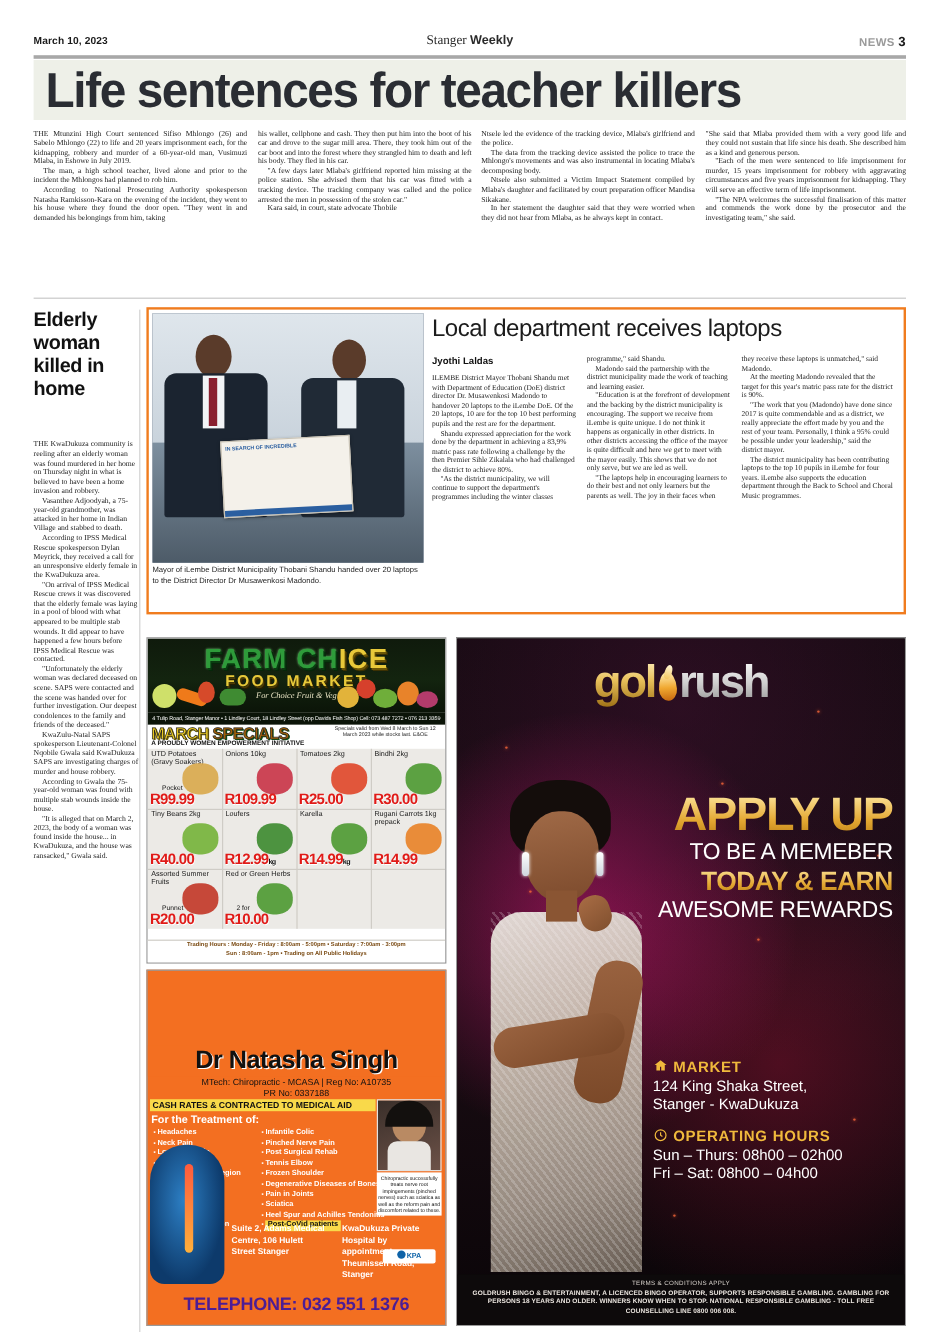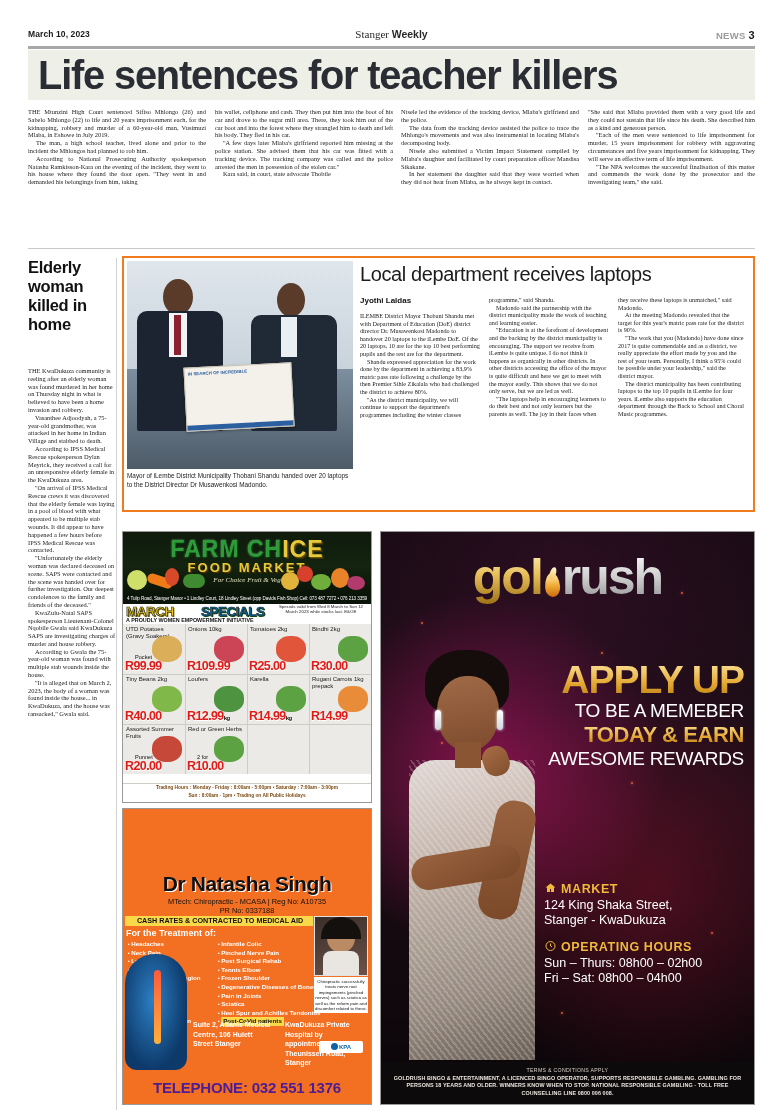--- a/index.html
+++ b/index.html
@@ -71,42 +71,42 @@
   .farm-logo .y{color:#e8c93a;text-shadow:1px 1px 0 #6b5606,2px 2px 0 #3d3103;}
   .farm-sub{position:absolute;left:0;top:28px;width:100%;text-align:center;font-family:"Liberation Sans",sans-serif;font-weight:bold;font-size:13px;letter-spacing:2px;color:#e8c93a;text-shadow:1px 1px 0 #4b3c05,2px 2px 0 #241d02;}
   .farm-tag{position:absolute;left:0;top:44px;width:100%;text-align:center;font-family:"Liberation Serif",serif;font-style:italic;font-size:7px;color:#e7e2c2;}
   .veg-l{position:absolute;left:2px;bottom:0;width:84px;height:30px;}
   .veg-r{position:absolute;right:2px;bottom:0;width:92px;height:32px;}
   .vblob{position:absolute;border-radius:50%;}
   .farm-addr{position:absolute;left:0;top:62px;width:100%;height:10px;background:#0b1408;color:#fff;font-family:"Liberation Sans",sans-serif;font-size:4.6px;line-height:10px;text-align:center;letter-spacing:-.1px;white-space:nowrap;overflow:hidden;}
   .farm-spec{position:absolute;left:0;top:72px;width:100%;height:20px;background:#fff;}
   .spec-title{position:absolute;left:3px;top:0px;font-family:"Liberation Sans",sans-serif;font-weight:bold;font-size:13.5px;letter-spacing:-.5px;}
   .spec-title .m{color:#e8c820;text-shadow:1px 1px 0 #7a6a00;-webkit-text-stroke:.6px #222;}
-  .spec-title .s{color:#0369a1;text-shadow:1px 1px 0 #0d5513;margin-left:24px;-webkit-text-stroke:.6px #222;}
+  .spec-title .s{color:#a16207;text-shadow:1px 1px 0 #0d5513;-webkit-text-stroke:.6px #222;}
   .spec-sub{position:absolute;left:3px;top:13px;font-family:"Liberation Sans",sans-serif;font-weight:bold;font-size:5.4px;color:#111;}
   .spec-valid{position:absolute;right:4px;top:0px;width:92px;text-align:center;font-family:"Liberation Sans",sans-serif;font-size:4.4px;line-height:5.4px;color:#222;}
   .grid-prod{position:absolute;left:0;top:92px;width:100%;height:150px;background:#eceae6;}
   .gcell{position:absolute;box-sizing:border-box;padding:2px 3px;}
   .gname{font-family:"Liberation Sans",sans-serif;font-size:6px;line-height:7px;color:#1a1a1a;}
   .gprice{position:absolute;bottom:1px;left:2px;font-family:"Liberation Sans",sans-serif;font-weight:bold;font-size:12.5px;color:#e01b18;letter-spacing:-.6px;text-shadow:.5px .5px 0 #fff;}
   .gprice .u{font-size:6px;color:#111;}
   .vsep{position:absolute;width:1px;background:#cfccc6;}
   .hsep{position:absolute;height:1px;background:#cfccc6;}
   .farm-hours{position:absolute;left:0;bottom:0;width:100%;height:18px;background:#fff;border-top:1px solid #cfccc6;}
   .farm-hours div{text-align:center;font-family:"Liberation Sans",sans-serif;font-weight:bold;font-size:4.8px;line-height:8px;color:#7a4a12;}
 
   
   .ad-chiro{position:absolute;left:122px;top:808px;width:250px;height:297px;border:1px solid #999;box-sizing:border-box;background:#f36f21;overflow:hidden;}
   .chiro-top{position:absolute;left:0;top:0;width:100%;height:62px;background:linear-gradient(100deg,#0a1f3d 0%,#123a6b 35%,#1d5a92 60%,#c9a55c 100%);overflow:hidden;}
   .chiro-word{position:absolute;left:0;top:16px;width:100%;text-align:center;font-family:"Liberation Sans",sans-serif;font-weight:bold;font-size:25px;letter-spacing:.5px;color:#fff;text-shadow:0 0 6px rgba(60,140,220,.9),1px 1px 2px #000;}
   .chiro-spine{position:absolute;left:4px;top:2px;width:46px;height:58px;background:radial-gradient(ellipse at 50% 35%,rgba(90,190,255,.85),rgba(10,40,80,0) 70%);}
   .chiro-name{position:absolute;left:0;top:62px;width:100%;height:26px;background:#f36f21;}
   .chiro-name .nm{position:absolute;left:0;top:1px;width:100%;text-align:center;font-family:"Liberation Sans",sans-serif;font-weight:bold;font-size:21px;color:#111;letter-spacing:-.4px;text-shadow:1px 1px 0 #fff;}
   .chiro-quals{position:absolute;left:0;top:88px;width:100%;text-align:center;font-family:"Liberation Sans",sans-serif;font-size:7.4px;line-height:9.4px;color:#111;}
-  .chiro-cash{position:absolute;left:2px;top:107px;width:186px;background:#f9d94a;font-family:"Liberation Sans",sans-serif;font-weight:bold;font-size:7.2px;line-height:10px;color:#111;padding-left:2px;text-align:center;}
+  .chiro-cash{position:absolute;left:2px;top:107px;width:186px;background:#f9d94a;font-family:"Liberation Sans",sans-serif;font-weight:bold;font-size:7.2px;line-height:10px;color:#111;padding-left:2px;}
   .chiro-treat{position:absolute;left:3px;top:119px;font-family:"Liberation Sans",sans-serif;font-weight:bold;font-size:9px;color:#fff;}
   .chiro-list{position:absolute;font-family:"Liberation Sans",sans-serif;font-weight:bold;font-size:6.2px;line-height:8.6px;color:#fff;}
   .chiro-list div::before{content:"▪ ";font-size:5px;}
   .cl1{left:5px;top:131px;width:92px;}
   .cl2{left:95px;top:131px;width:130px;}
   .covid{background:#f9d94a;color:#111 !important;display:inline-block;padding:0 2px;}
   .chiro-photo{position:absolute;right:3px;top:107px;width:52px;height:58px;background:linear-gradient(160deg,#3a2f2a,#6d5248);overflow:hidden;border:1px solid #e2e2e2;}
   .chiro-cap{position:absolute;right:3px;top:168px;width:52px;font-family:"Liberation Sans",sans-serif;font-size:4.3px;line-height:5.4px;color:#111;text-align:center;background:#fff;padding:2px 1px;}
   .kpa{position:absolute;right:8px;top:232px;width:44px;height:12px;background:#fff;border-radius:2px;font-family:"Liberation Sans",sans-serif;font-weight:bold;font-size:6px;line-height:12px;color:#0e63a8;text-align:center;}
   .kpa .dot{display:inline-block;width:7px;height:7px;border-radius:50%;background:#0e63a8;vertical-align:-1px;margin-right:1px;}
@@ -117,21 +117,21 @@
   .chiro-tel{position:absolute;left:0;bottom:8px;width:100%;text-align:center;font-family:"Liberation Sans",sans-serif;font-weight:bold;font-size:15px;color:#4c1d95;letter-spacing:-.2px;}
 
   
   .ad-gold{position:absolute;left:380px;top:531px;width:375px;height:574px;border:1px solid #999;box-sizing:border-box;background:#0a0608;overflow:hidden;}
   .gold-bg{position:absolute;inset:0;background:
      radial-gradient(circle at 28% 42%, rgba(214,24,120,.55), rgba(0,0,0,0) 42%),
      radial-gradient(circle at 72% 62%, rgba(180,20,60,.35), rgba(0,0,0,0) 45%),
      radial-gradient(circle at 50% 10%, rgba(80,20,60,.4), rgba(0,0,0,0) 55%),
      linear-gradient(180deg,#120a0f 0%,#1b0d14 50%,#0a0508 100%);}
   .sparks i{position:absolute;width:2px;height:2px;border-radius:50%;background:#ff6a3a;opacity:.8;box-shadow:0 0 3px #ff6a3a;}
-  .gold-logo{position:absolute;left:0;top:16px;width:100%;text-align:center;font-family:"Liberation Sans",sans-serif;font-weight:bold;font-size:50px;letter-spacing:-2px;}
+  .gold-logo{position:absolute;left:0;top:16px;width:100%;text-align:center;font-family:"Liberation Sans",sans-serif;font-weight:bold;font-size:38px;letter-spacing:-2px;}
   .gold-logo .gold{background:linear-gradient(180deg,#fff3c4 0%,#e8c05a 45%,#9c6f14 100%);-webkit-background-clip:text;background-clip:text;color:transparent;}
   .gold-logo .rush{background:linear-gradient(180deg,#ffffff 0%,#cfcfcf 50%,#8c8c8c 100%);-webkit-background-clip:text;background-clip:text;color:transparent;}
   .flame{display:inline-block;width:20px;height:30px;vertical-align:-5px;position:relative;}
   .flame::before{content:"";position:absolute;left:3px;top:4px;width:15px;height:24px;border-radius:50% 50% 50% 50%/60% 60% 40% 40%;
     background:linear-gradient(180deg,#fff0b8,#f0a830 55%,#c86a10);transform:rotate(-4deg);}
   .flame::after{content:"";position:absolute;left:8px;top:-2px;width:6px;height:12px;border-radius:50% 50% 40% 40%;background:linear-gradient(180deg,#fff8d8,#f5c861);transform:rotate(18deg);}
   .gold-tag{position:absolute;left:0;top:62px;width:100%;text-align:center;font-family:"Liberation Serif",serif;font-size:12.5px;letter-spacing:1.4px;color:#e9e4dc;}
   .gold-model{position:absolute;left:10px;top:118px;width:170px;height:420px;}
   .gm-hair{position:absolute;left:34px;top:0;width:84px;height:66px;border-radius:46% 46% 38% 38%;background:#140d0b;}
   .gm-face{position:absolute;left:46px;top:26px;width:62px;height:76px;border-radius:46% 46% 50% 50%;background:linear-gradient(170deg,#a06a47,#7c4a2c);}

